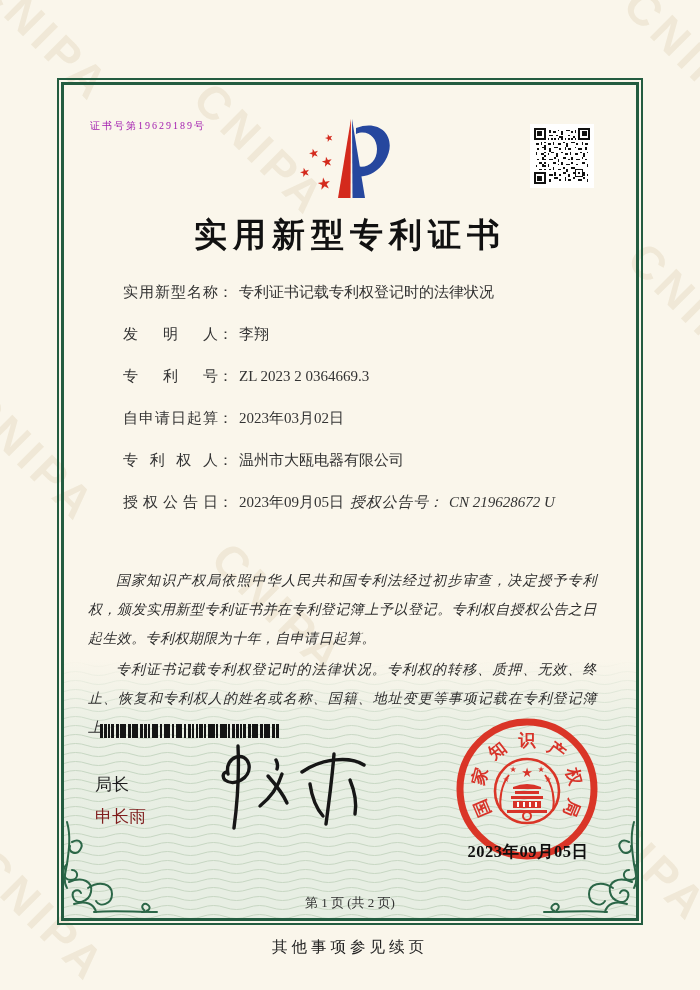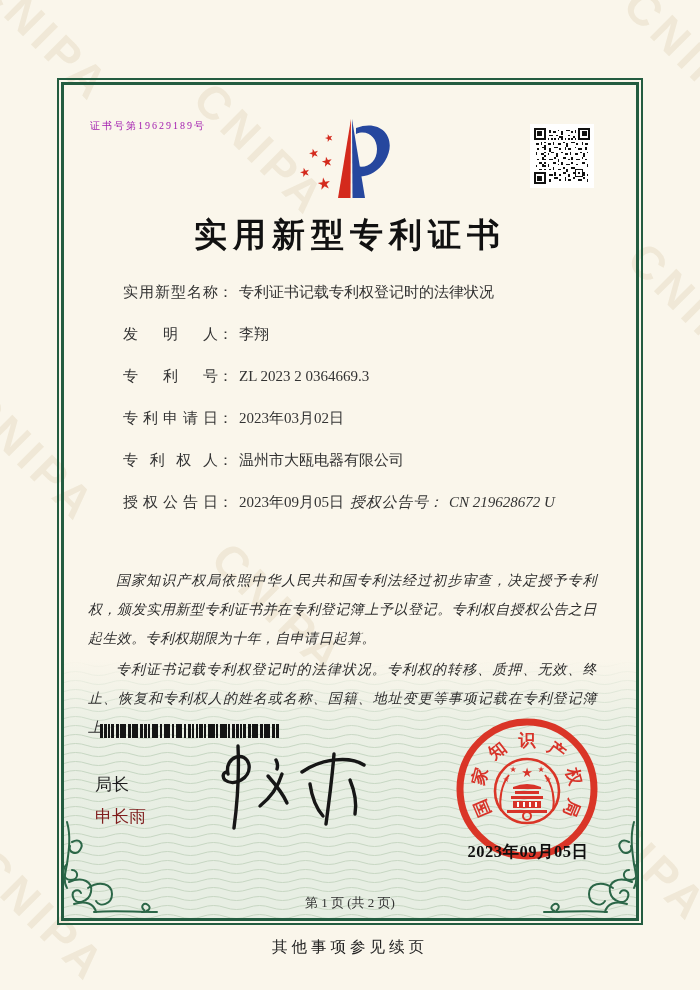--- a/index.html
+++ b/index.html
@@ -153,21 +153,21 @@
     <div class="f-row">
       <span class="f-label">实用新型名称</span><span class="f-colon">：</span><span class="f-value">专利证书记载专利权登记时的法律状况</span>
     </div>
     <div class="f-row">
       <span class="f-label">发明人</span><span class="f-colon">：</span><span class="f-value">李翔</span>
     </div>
     <div class="f-row">
       <span class="f-label">专利号</span><span class="f-colon">：</span><span class="f-value">ZL 2023 2 0364669.3</span>
     </div>
     <div class="f-row">
-      <span class="f-label">专利申请日</span><span class="f-colon">：</span><span class="f-value">2023年03月02日</span>
+      <span class="f-label">自申请日起算</span><span class="f-colon">：</span><span class="f-value">2023年03月02日</span>
     </div>
     <div class="f-row">
       <span class="f-label">专利权人</span><span class="f-colon">：</span><span class="f-value">温州市大瓯电器有限公司</span>
     </div>
     <div class="f-row">
       <span class="f-label">授权公告日</span><span class="f-colon">：</span><span class="f-value">2023年09月05日</span>
       <span class="f-second">
         <span class="f-label2">授权公告号</span><span class="f-colon">：</span><span class="f-value">CN 219628672 U</span>
       </span>
     </div>

